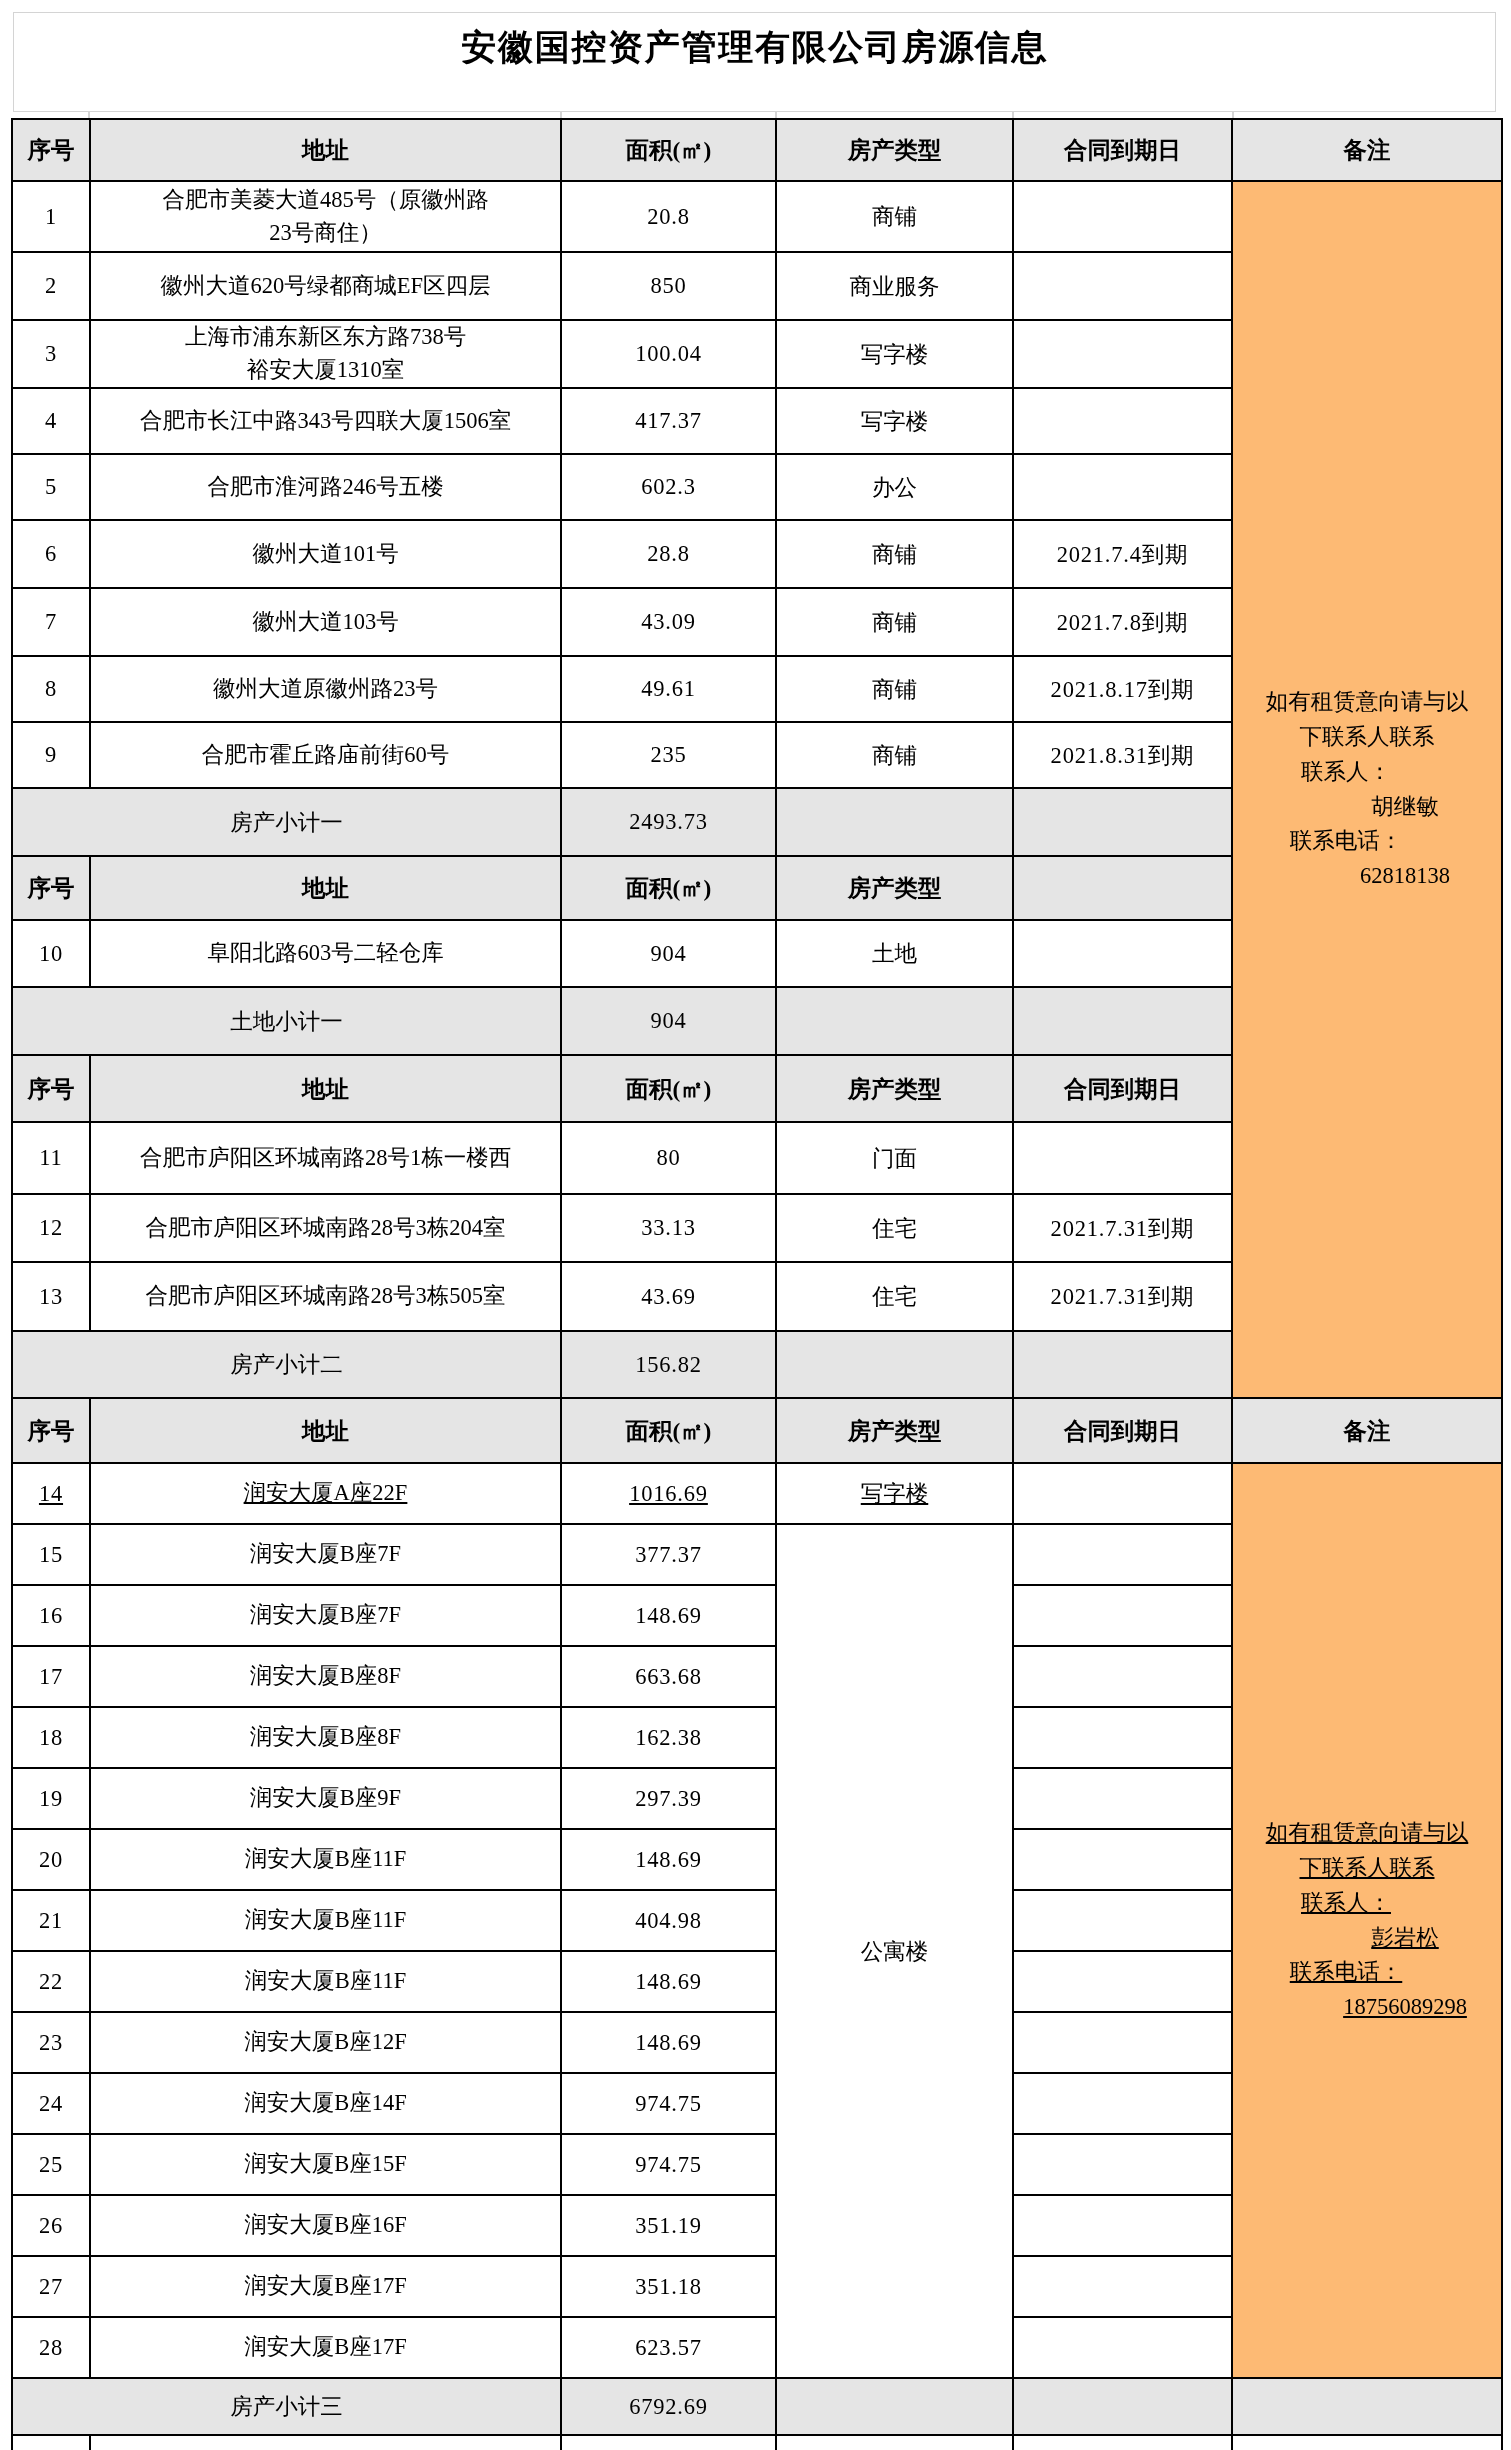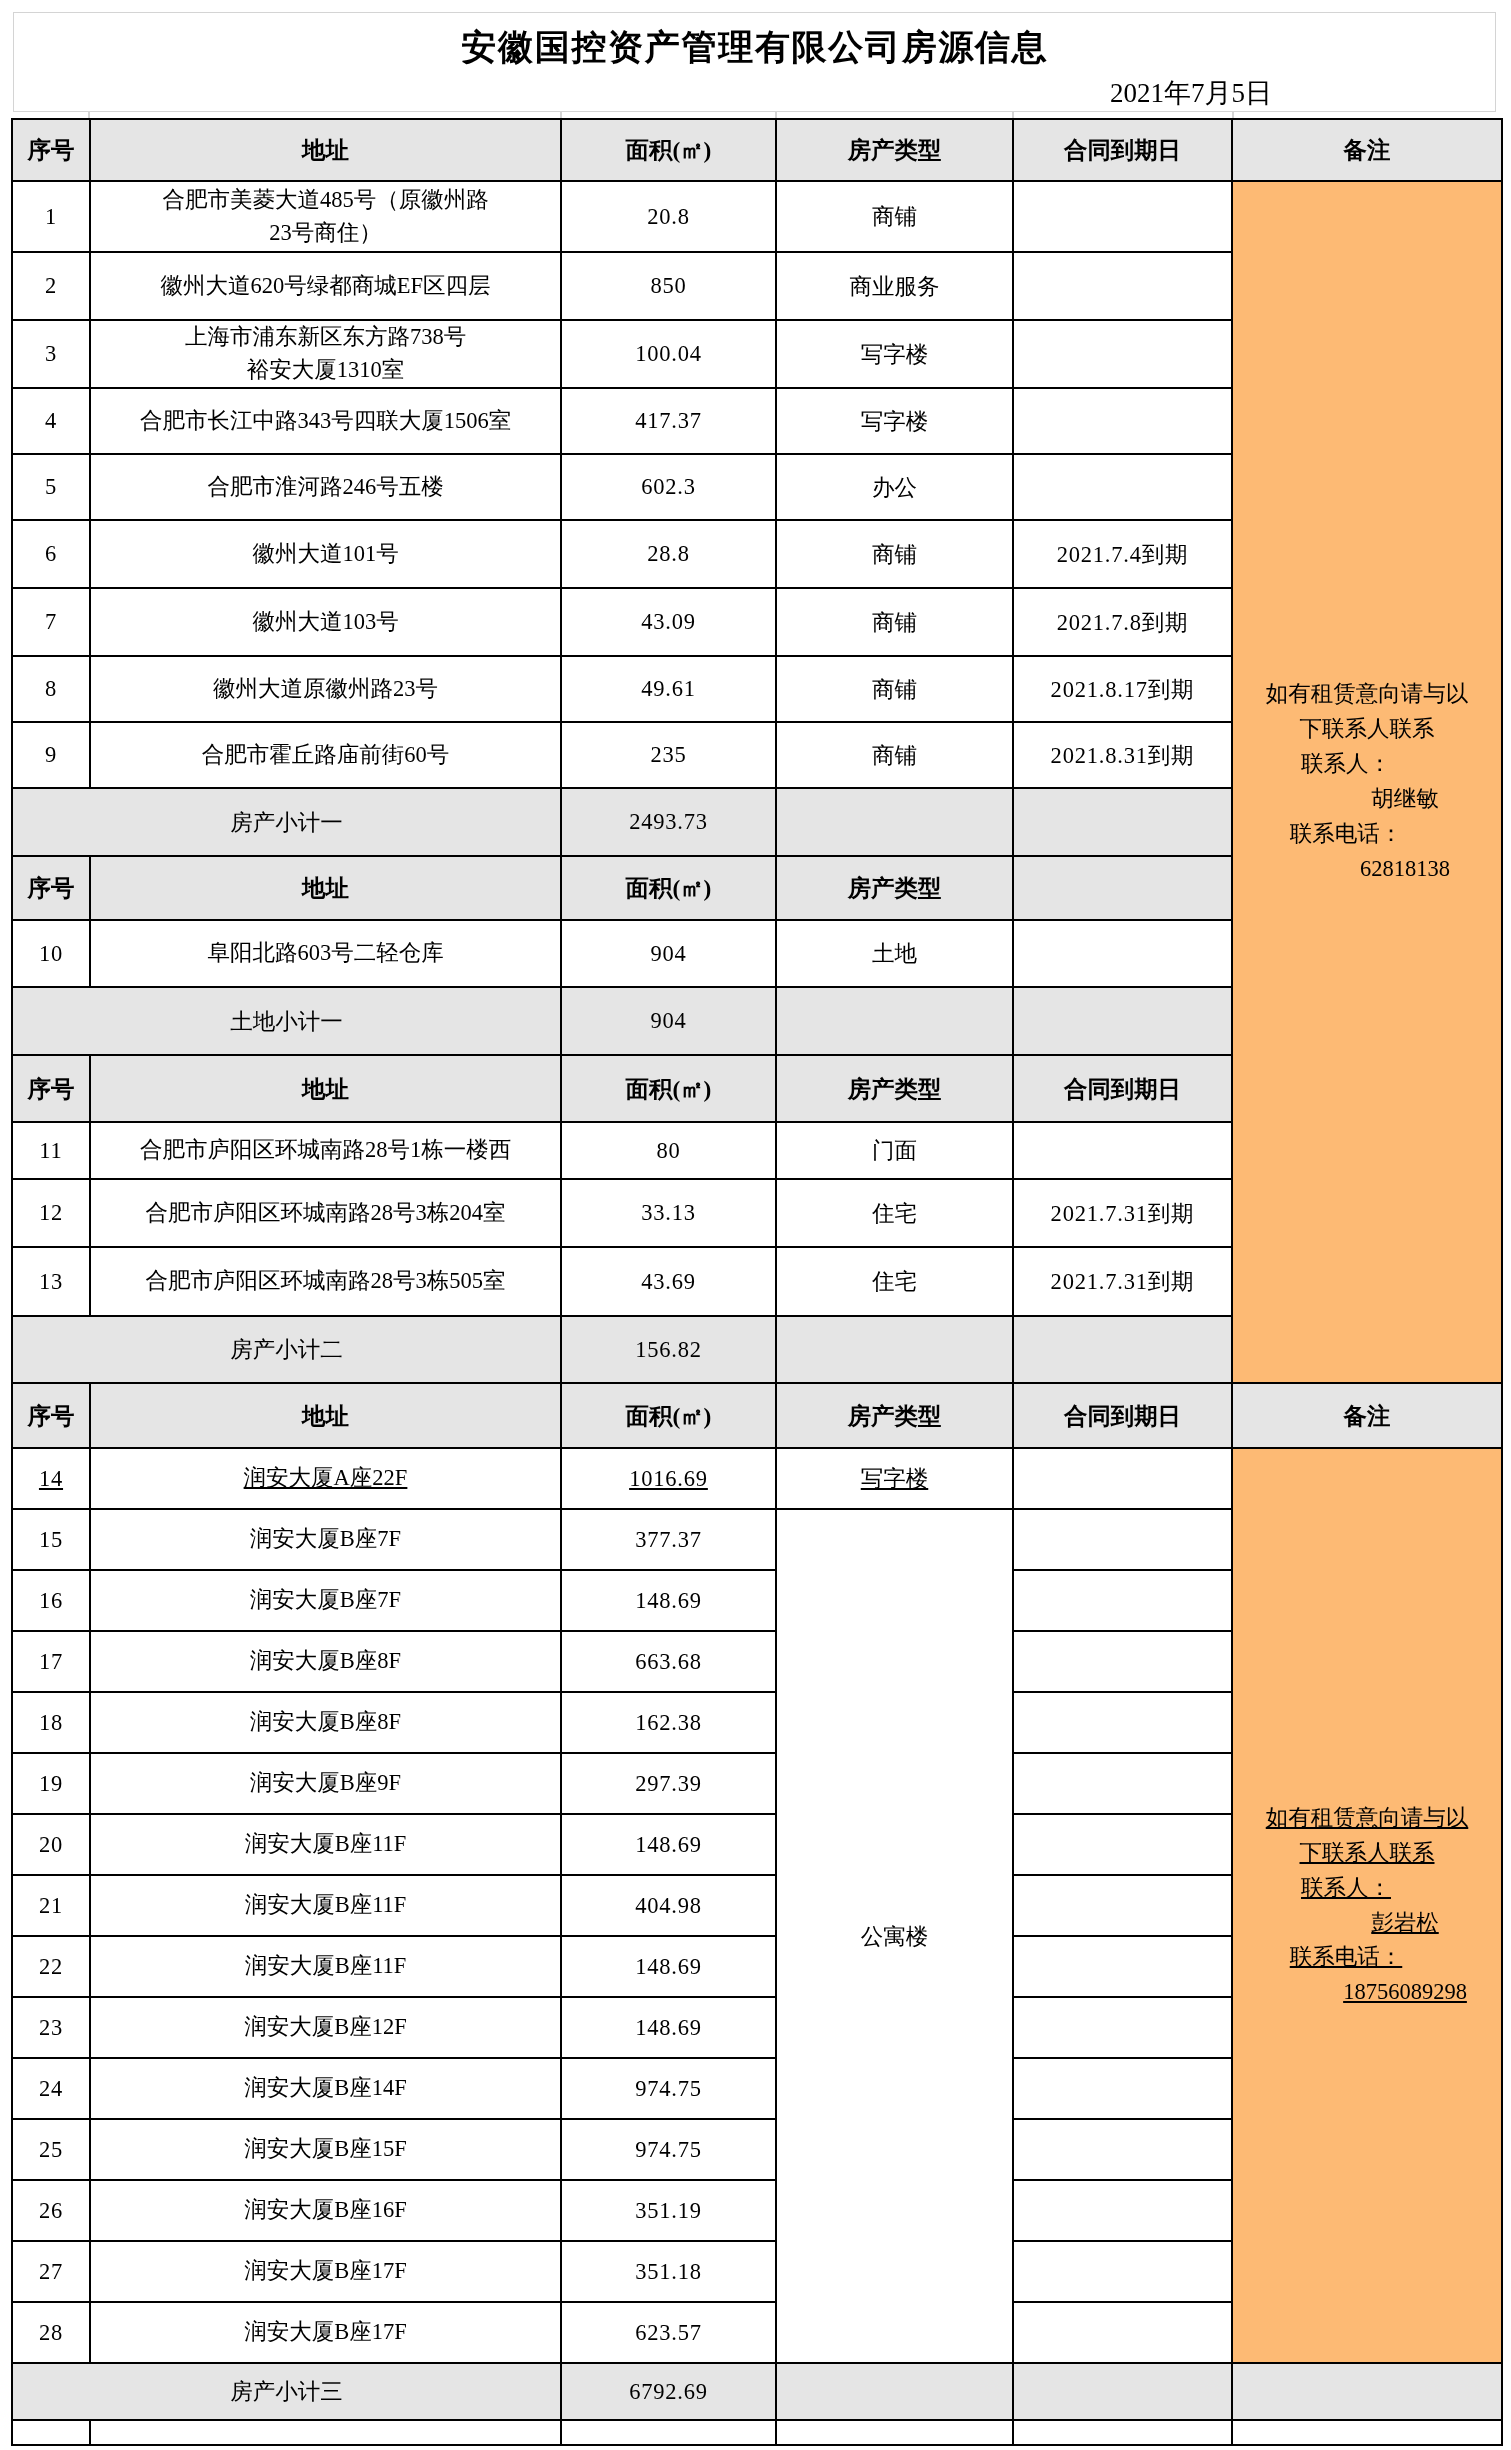--- a/index.html
+++ b/index.html
@@ -40,21 +40,20 @@
   .remark-line:nth-child(3){transform:translateX(-21px);}
   .remark-line:nth-child(4){transform:translateX(38px);}
   .remark-line:nth-child(5){transform:translateX(-21px);}
   .remark-line:nth-child(6){transform:translateX(38px);}
 </style>
 </head>
 <body>
 
 <div class="title-block">
   <h1 class="doc-title">安徽国控资产管理有限公司房源信息</h1>
-  <div class="doc-date">2021年7月5日</div>
 </div>
 
 <div class="grid-stub" style="left:88px"></div>
 <div class="grid-stub" style="left:560px"></div>
 <div class="grid-stub" style="left:775px"></div>
 <div class="grid-stub" style="left:1012px"></div>
 <div class="grid-stub" style="left:1232px"></div>
 
 <table class="main">
   <colgroup>
@@ -173,21 +172,21 @@
         <td class="gray"></td>
         <td class="gray"></td>
       </tr>
       <tr style="height: 67px;">
         <th class="gray">序号</th>
         <th class="gray">地址</th>
         <th class="gray">面积(㎡)</th>
         <th class="gray">房产类型</th>
         <th class="gray">合同到期日</th>
       </tr>
-      <tr style="height: 57px;">
+      <tr style="height: 72px;">
         <td class="num">11</td>
         <td class="addr">合肥市庐阳区环城南路28号1栋一楼西</td>
         <td class="num">80</td>
         <td>门面</td>
         <td class="num"></td>
       </tr>
       <tr style="height: 68px; padding-left: 26px;">
         <td class="num">12</td>
         <td class="addr">合肥市庐阳区环城南路28号3栋204室</td>
         <td class="num">33.13</td>

